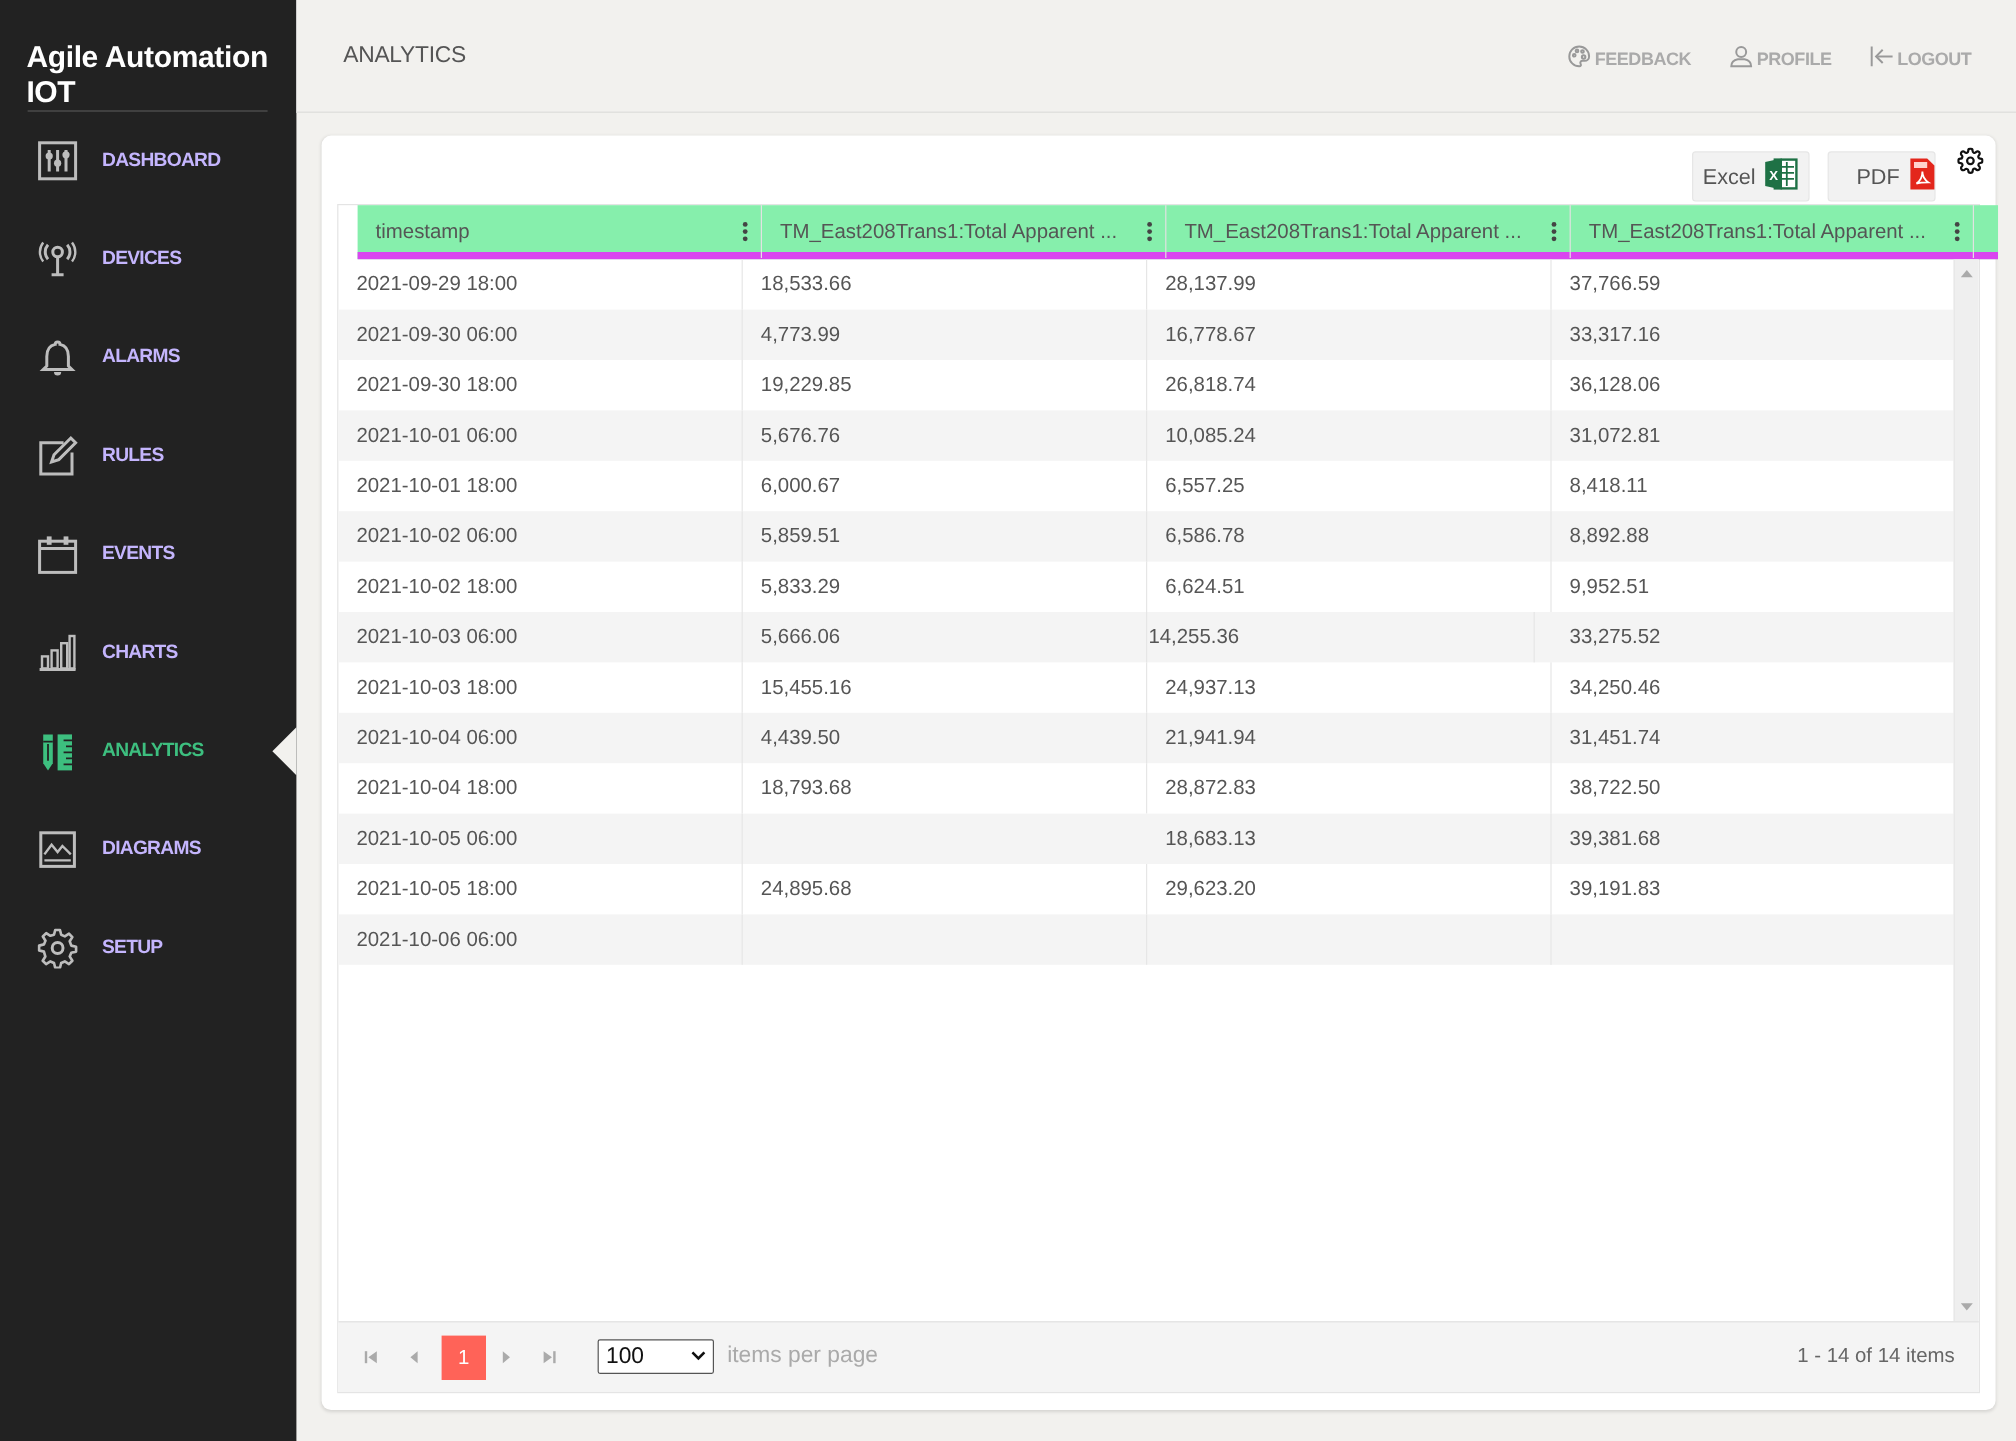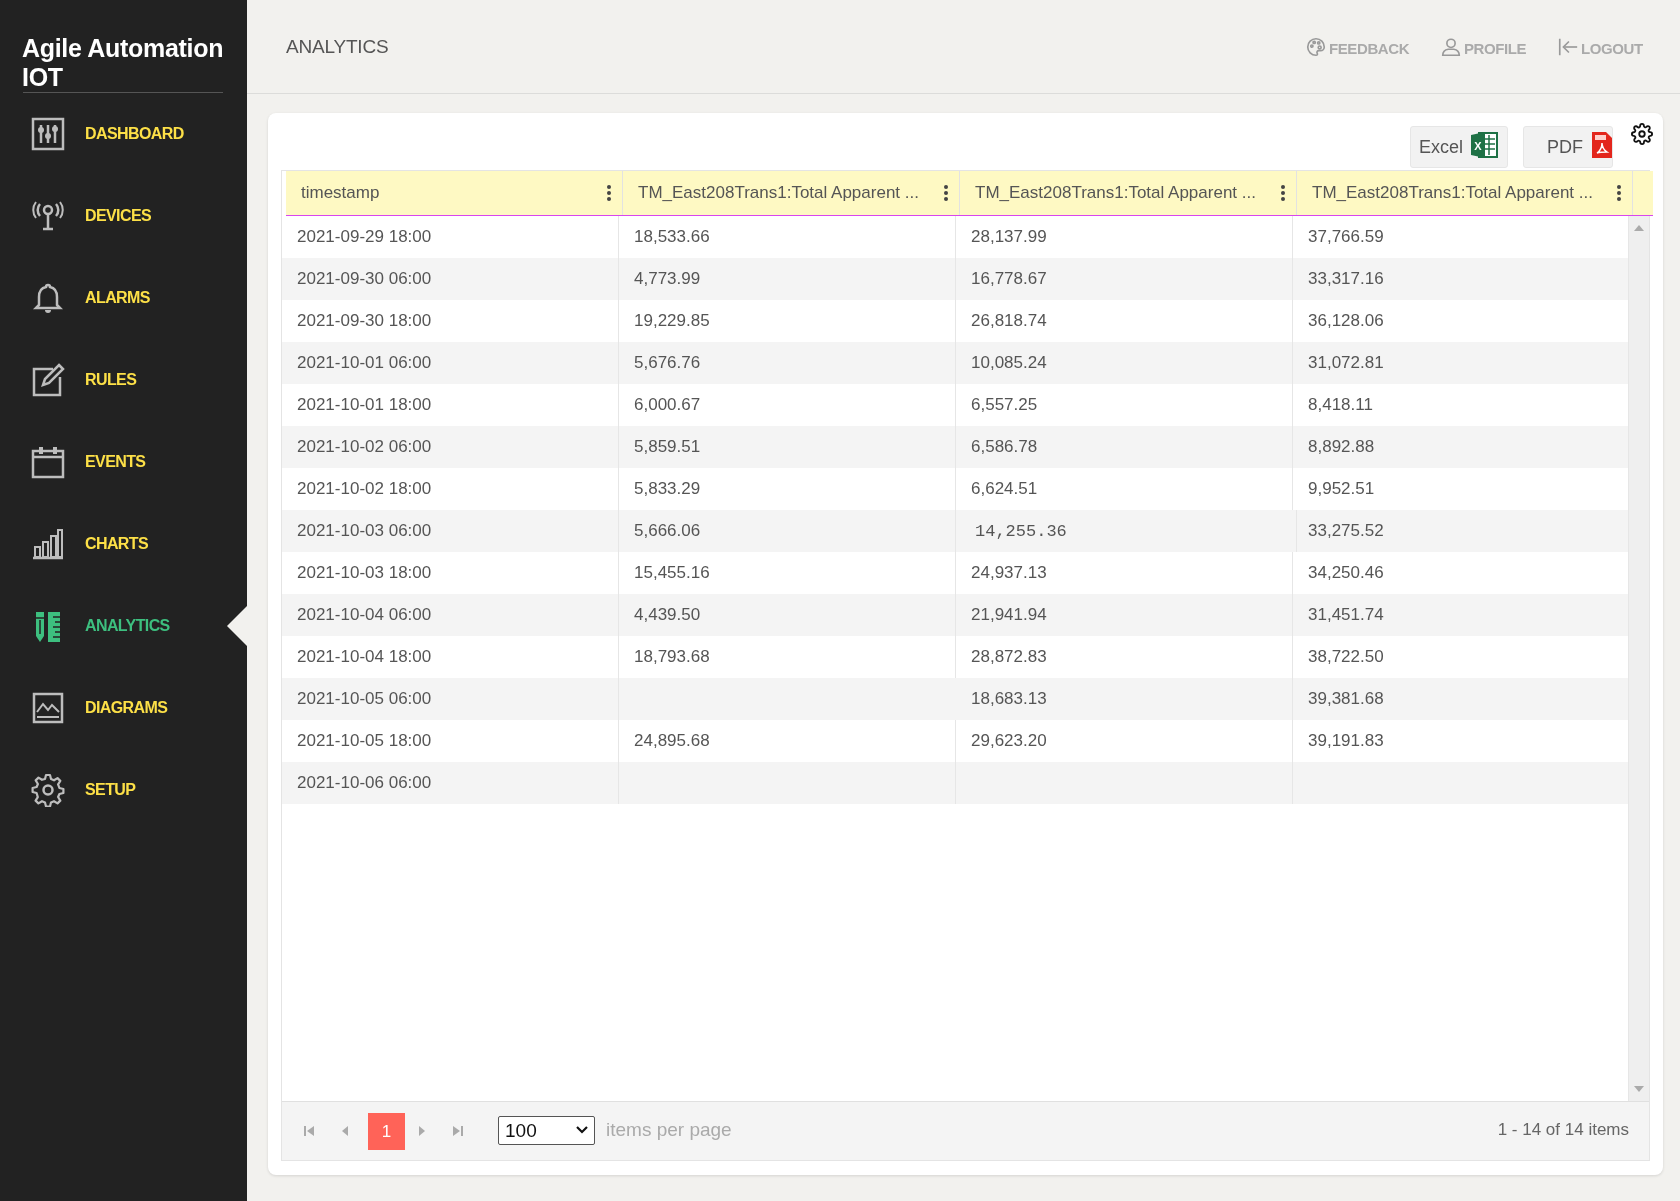--- a/index.html
+++ b/index.html
@@ -30,21 +30,21 @@
     display: flex; align-items: center; cursor: pointer;
   }
   .nav-item .nav-icon {
     position: absolute; left: 31px; width: 34px; height: 34px;
     display: flex; align-items: center; justify-content: center;
   }
   .nav-item .nav-icon svg { width: 34px; height: 34px; }
   .nav-item .nav-label {
     position: absolute; left: 85px;
     font-family: "Liberation Sans", sans-serif; font-weight: bold;
-    font-size: 16px; color: #fde047; letter-spacing: -0.6px;
+    font-size: 16px; color: #c4b5fd; letter-spacing: -0.6px;
   }
   .nav-item.active .nav-label { color: #3dbf7f; }
   .active-pointer {
     position: absolute; left: 227px; width: 0; height: 0;
     border-top: 20px solid transparent; border-bottom: 20px solid transparent;
     border-right: 20px solid #f2f1ee;
   }
   
   .topbar {
     position: absolute; left: 247px; top: 0; width: 1433px; height: 94px;
@@ -77,22 +77,22 @@
   .tool-btn svg { margin-left: 6px; }
   .gear-btn {
     position: absolute; left: 1363px; top: 10px; width: 24px; height: 24px; cursor: pointer;
   }
   
   .grid {
     position: absolute; left: 13px; top: 57px; width: 1369px; height: 991px;
     border: 1px solid #e4e4e4; background: #fff;
   }
   .grid-header {
-    position: absolute; left: 4px; top: 0; width: 1367px; height: 45px;
-    background: #fef9c3; border-bottom: 1px solid #d946ef;
+    position: absolute; left: 16px; top: 0; width: 1367px; height: 45px;
+    background: #86efac; border-bottom: 6px solid #d946ef;
   }
   .th {
     position: absolute; top: 0; height: 44px;
     display: flex; align-items: center; padding-left: 15px;
     border-right: 1px solid #e2e2e2;
     font-family: "Liberation Sans", sans-serif; font-size: 17px; color: #555;
     white-space: nowrap; overflow: hidden;
   }
   .th .col-menu {
     position: absolute; right: 10px; top: 13px; width: 6px; height: 18px; cursor: pointer;
@@ -410,21 +410,21 @@
           </div>
           <div class="row" style="top: 252px; height: 42px;">
             <div class="td" style="left: 0px; width: 337px; height: 42px;">2021-10-02 18:00</div>
             <div class="td" style="left: 337px; width: 337px; height: 42px;">5,833.29</div>
             <div class="td" style="left: 674px; width: 337px; height: 42px;">6,624.51</div>
             <div class="td" style="left: 1011px; width: 335px; height: 42px; border-right: none;">9,952.51</div>
           </div>
           <div class="row alt" style="top: 294px; height: 42px;">
             <div class="td" style="left: 0px; width: 337px; height: 42px;">2021-10-03 06:00</div>
             <div class="td" style="left: 337px; width: 337px; height: 42px;">5,666.06</div>
-            <div class="td" style="left: 678px; width: 337px; height: 42px; font-family: Liberation Mono, monospace;">14,255.36</div>
+            <div class="td" style="left: 660px; width: 337px; height: 42px;">14,255.36</div>
             <div class="td" style="left: 1011px; width: 335px; height: 42px; border-right: none;">33,275.52</div>
           </div>
           <div class="row" style="top: 336px; height: 42px;">
             <div class="td" style="left: 0px; width: 337px; height: 42px;">2021-10-03 18:00</div>
             <div class="td" style="left: 337px; width: 337px; height: 42px;">15,455.16</div>
             <div class="td" style="left: 674px; width: 337px; height: 42px;">24,937.13</div>
             <div class="td" style="left: 1011px; width: 335px; height: 42px; border-right: none;">34,250.46</div>
           </div>
           <div class="row alt" style="top: 378px; height: 42px;">
             <div class="td" style="left: 0px; width: 337px; height: 42px;">2021-10-04 06:00</div>

